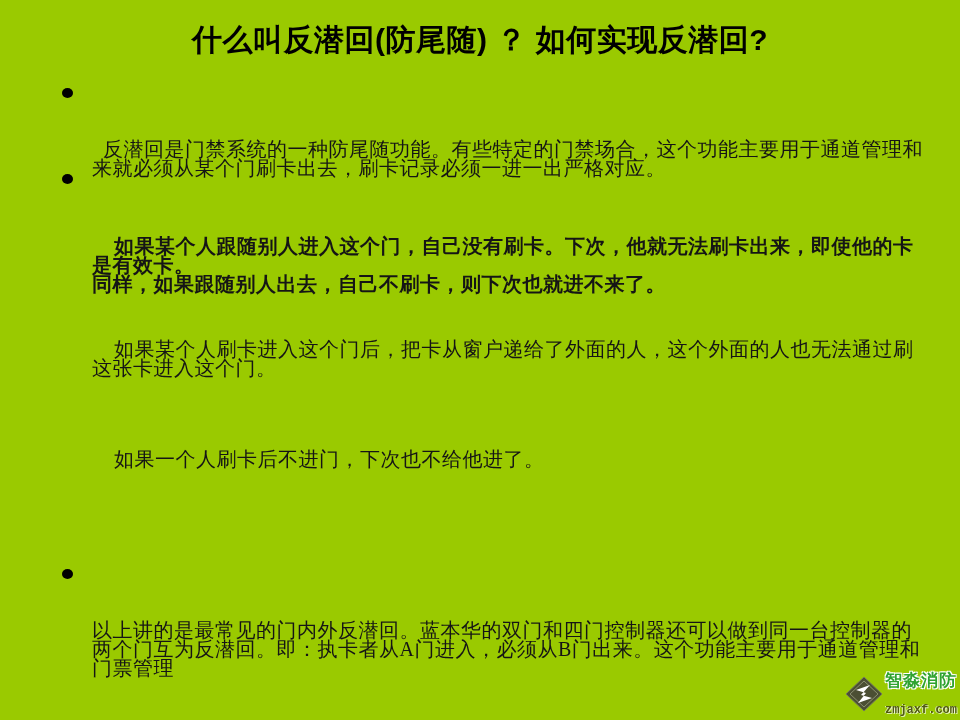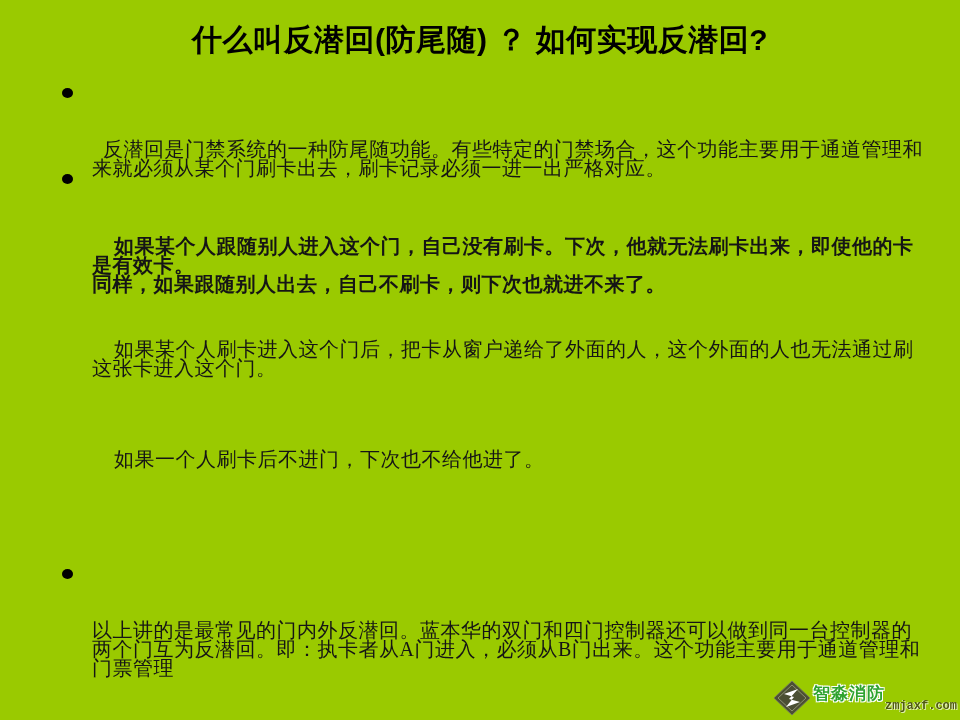--- a/index.html
+++ b/index.html
@@ -53,21 +53,21 @@
   .p2 { top:340px; }
   .p3 { top:430px;margin-top:20px; }
   .p4 { top:490px; }
   .b3 { top:564px; }
 
   .logo {
     position:absolute; right:3px; bottom:4px;
     display:flex; align-items:center; gap:2px;
   }
   .logo-icon { width:38px; height:36px; flex:0 0 auto; }
-  .logo-text { display:flex; flex-direction:row; line-height:1; }
+  .logo-text { display:flex; flex-direction:column; line-height:1; }
   .brand {
     font-family:"Liberation Sans","DejaVu Sans",sans-serif;
     font-weight:bold;
     font-size:17px;
     letter-spacing:1px;
     color:#2fa32f;
     text-shadow:-1px -1px 0 #fff, 1px -1px 0 #fff, -1px 1px 0 #fff, 1px 1px 0 #fff;
   }
   .site {
     font-family:"Liberation Mono","DejaVu Sans Mono",monospace;

